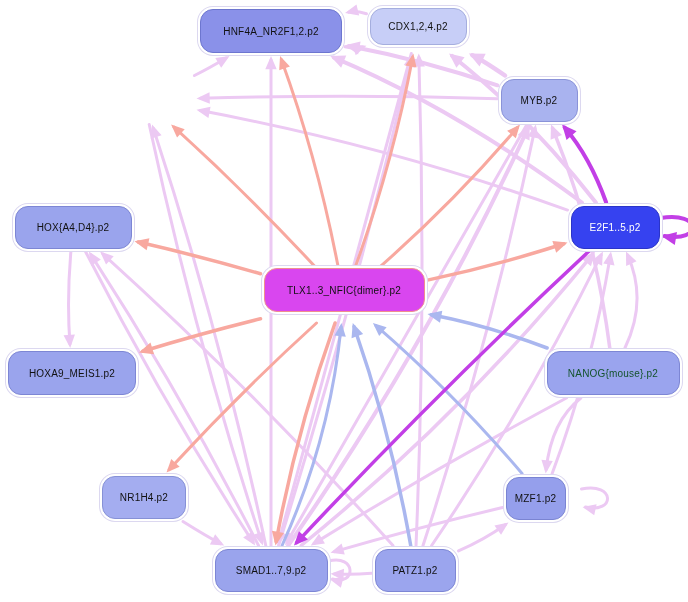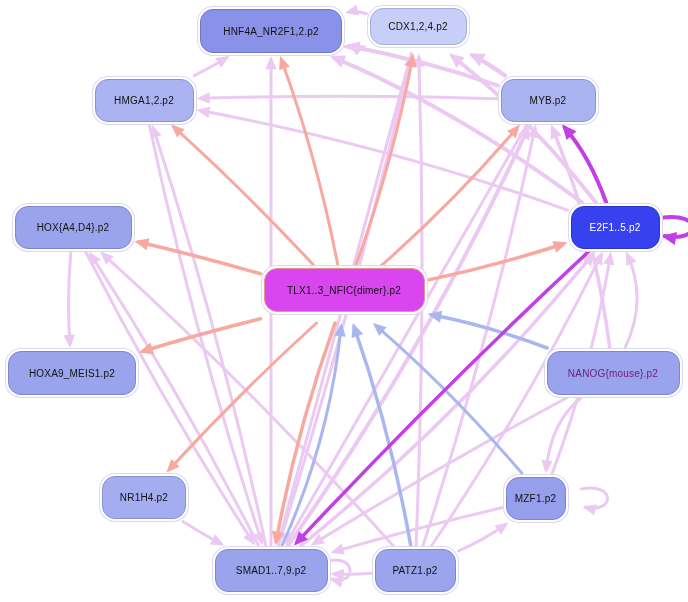--- a/index.html
+++ b/index.html
@@ -134,40 +134,37 @@
       <polygon points="293.94253410426967,545.5 298.9544863107158,531.1503367607355 307.93258592596663,539.5576982552017" fill="#c23fe6"></polygon>
       <path d="M 660.5 218 C 702.5 211 702.5 243 664.5 236" stroke="#c23fe6" stroke-width="4" fill="none" stroke-linecap="round"></path>
       <polygon points="661.5,236 677.0025084675393,231.95126794985484 674.7809951573646,244.9629887665922" fill="#c23fe6"></polygon>
     </svg>
 <div class="node" style="left: 200px; top: 9px; width: 142px; height: 44px; background: rgb(138, 145, 233); border: 1px solid rgb(109, 118, 207);">
       <span style="color: rgb(17, 17, 17);">HNF4A_NR2F1,2.p2</span>
     </div>
     <div class="node" style="left: 369.5px; top: 7.5px; width: 97px; height: 37px; background: rgb(199, 206, 247); border: 1px solid rgb(165, 174, 222);">
       <span style="color: rgb(17, 17, 17);">CDX1,2,4.p2</span>
     </div>
-    <div class="node" style="left: 94.5px; top: 78.5px; width: 99px; height: 43px; background: rgb(171, 180, 241); border: 1px solid rgb(138, 147, 216);">
-      <span style="color: rgb(17, 17, 17);">HMGA1,2.p2</span>
-    </div>
-    <div class="node" style="left: 500.5px; top: 78.5px; width: 95px; height: 43px; background: rgb(169, 179, 239); border: 1px solid rgb(138, 147, 216);">
+    <div class="node" style="left: 500.5px; top: 78.5px; width: 77px; height: 43px; background: rgb(169, 179, 239); border: 1px solid rgb(138, 147, 216);">
       <span style="color: rgb(17, 17, 17);">MYB.p2</span>
     </div>
     <div class="node" style="left: 14.5px; top: 205.5px; width: 117px; height: 43px; background: rgb(154, 164, 237); border: 1px solid rgb(125, 134, 212);">
       <span style="color: rgb(17, 17, 17);">HOX{A4,D4}.p2</span>
     </div>
     <div class="node" style="left: 570.5px; top: 205.5px; width: 89px; height: 43px; background: rgb(54, 66, 240); border: 1px solid rgb(42, 52, 200);">
       <span style="color: rgb(255, 255, 255);">E2F1..5.p2</span>
     </div>
     <div class="node" style="left: 263.5px; top: 268px; width: 161px; height: 44px; background: #d946ef; border: 1px solid rgb(239, 143, 143); align-items: center;">
       <span style="color: rgb(17, 17, 17);">TLX1..3_NFIC{dimer}.p2</span>
     </div>
     <div class="node" style="left: 8px; top: 351px; width: 128px; height: 44px; background: rgb(154, 164, 237); border: 1px solid rgb(125, 134, 212);">
       <span style="color: rgb(17, 17, 17);">HOXA9_MEIS1.p2</span>
     </div>
     <div class="node" style="left: 546.5px; top: 351px; width: 133px; height: 44px; background: rgb(154, 164, 238); border: 1px solid rgb(125, 134, 212);">
-      <span style="color: #701a75;">NANOG{mouse}.p2</span>
+      <span style="color: #14532d;">NANOG{mouse}.p2</span>
     </div>
     <div class="node" style="left: 102px; top: 475.5px; width: 84px; height: 43px; background: rgb(164, 173, 240); border: 1px solid rgb(134, 145, 214); align-items: center;">
       <span style="color: rgb(17, 17, 17);">NR1H4.p2</span>
     </div>
     <div class="node" style="left: 505.5px; top: 476.5px; width: 60px; height: 43px; background: rgb(149, 159, 236); border: 1px solid rgb(122, 132, 210);">
       <span style="color: rgb(17, 17, 17);">MZF1.p2</span>
     </div>
     <div class="node" style="left: 214.5px; top: 548.5px; width: 113px; height: 43px; background: rgb(154, 164, 237); border: 1px solid rgb(125, 134, 212);">
       <span style="color: rgb(17, 17, 17);">SMAD1..7,9.p2</span>
     </div>

